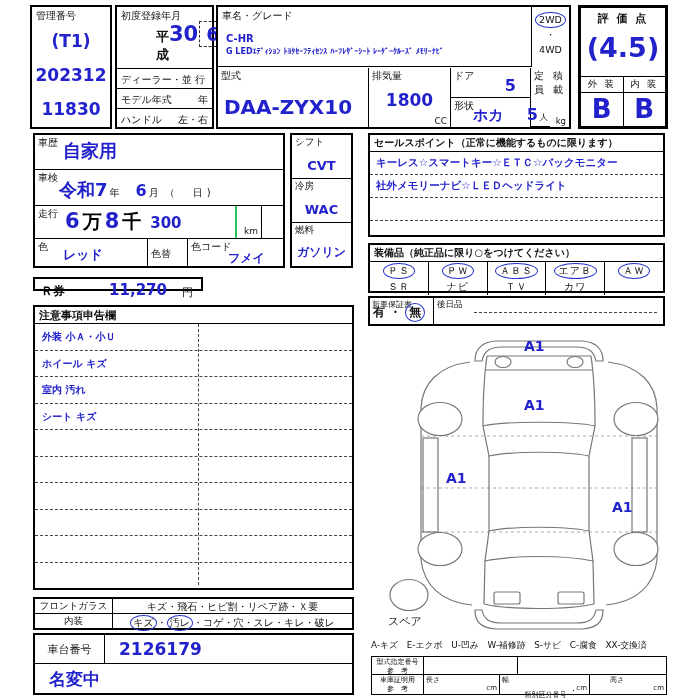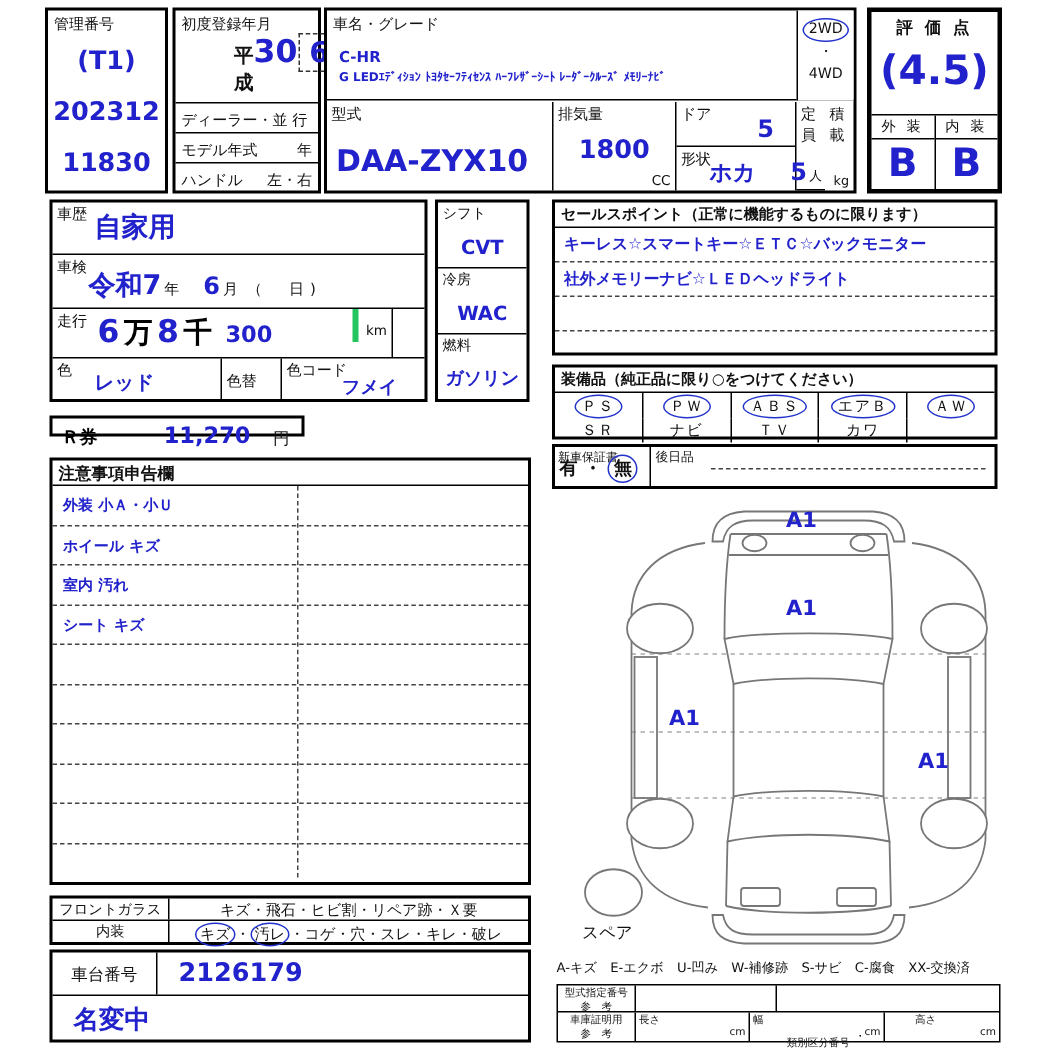--- a/index.html
+++ b/index.html
@@ -71,21 +71,21 @@
   #rireki-val { position:absolute; left:28px; top:4px; font-size:18px; font-weight:bold; }
   #shaken-line { position:absolute; left:24px; top:8px; display:flex; align-items:baseline; }
   #shaken-era { font-size:18px; font-weight:bold; }
   #shaken-line .sm { font-size:10px; margin:0 2px; }
   #shaken-month { font-size:16px; font-weight:bold; margin-left:14px; }
   #shaken-day { font-size:10px; margin-left:4px; letter-spacing:4px; }
   #soko-line { position:absolute; left:30px; top:3px; display:flex; align-items:baseline; }
   .soko-num { font-size:21px; font-weight:bold; }
   .soko-kanji { font-size:19px; font-weight:bold; color:#000; margin:0 3px; }
   #soko-rest { font-size:15px; font-weight:bold; margin-left:6px; }
-  #km-cell { position:absolute; right:22px; top:0; bottom:10px; width:26px; border-left:4px solid #22c55e; }
+  #km-cell { position:absolute; right:22px; top:0; bottom:0; width:26px; border-left:2px solid #22c55e; }
   #km-cell span { position:absolute; right:3px; bottom:2px; font-size:9px; }
   #end-cell { position:absolute; right:0; top:0; bottom:0; width:22px; border-left:1px solid #000; }
   #row-color { display:flex; }
   .col-cell { position:relative; border-left:1px solid #000; }
   .col-cell:first-child { border-left:none; }
   .col-cell .lbl { position:absolute; left:3px; top:1px; }
   #cc1 { width:112px; } #cc2 { width:40px; } #cc3 { flex:1; }
   #color-val { position:absolute; left:28px; top:7px; font-size:13px; font-weight:bold; }
   #code-val { position:absolute; left:40px; top:11px; font-size:12px; font-weight:bold; }
 

